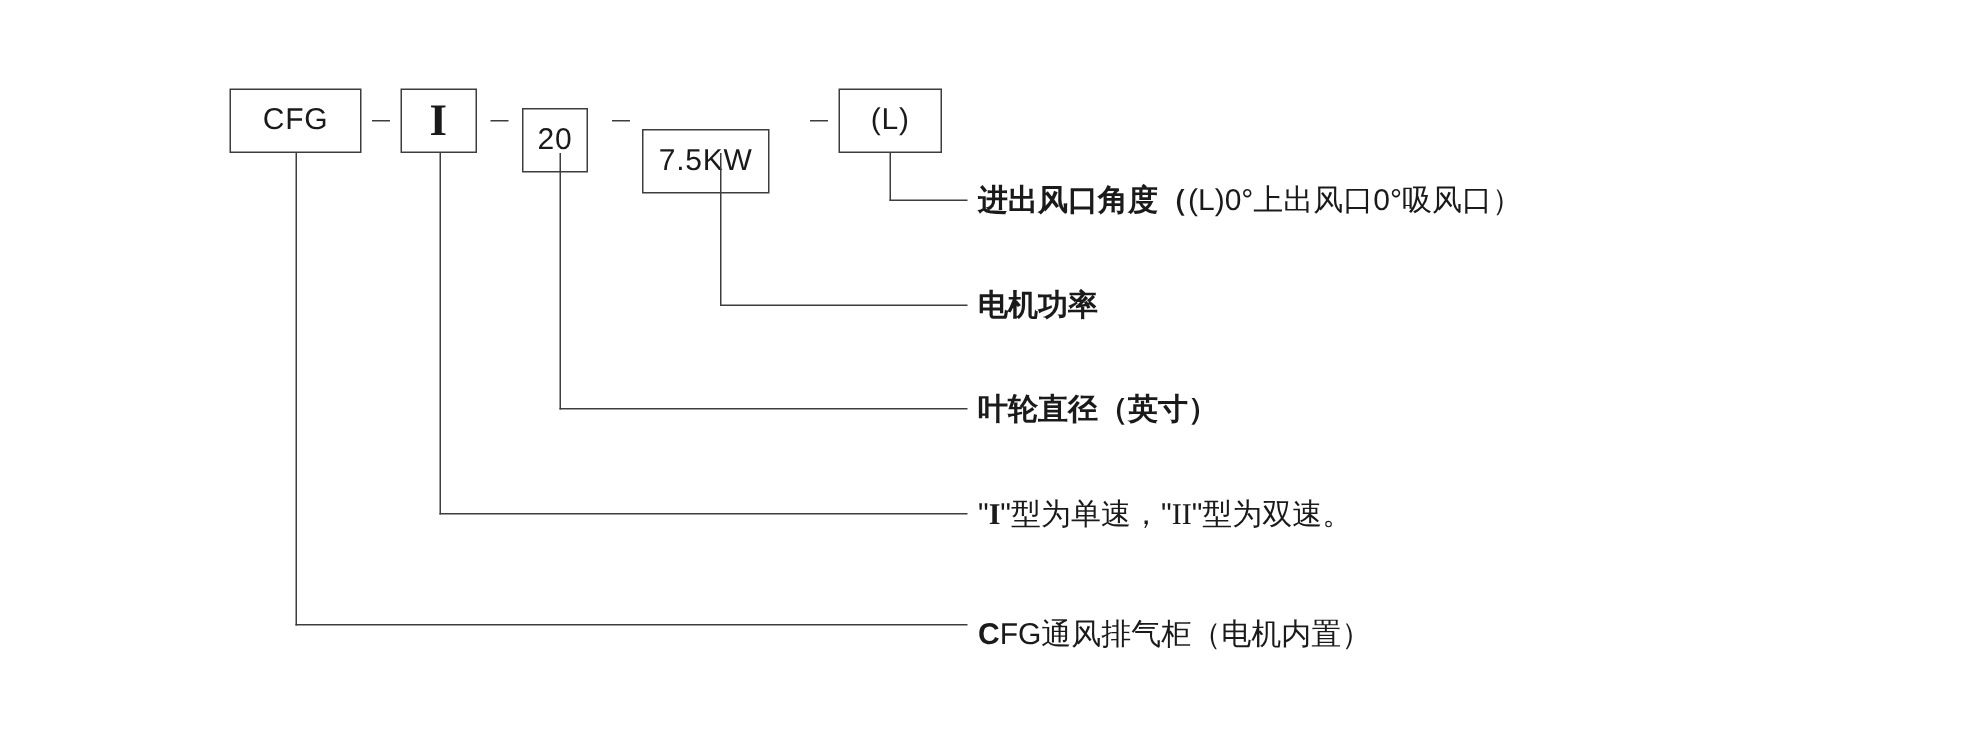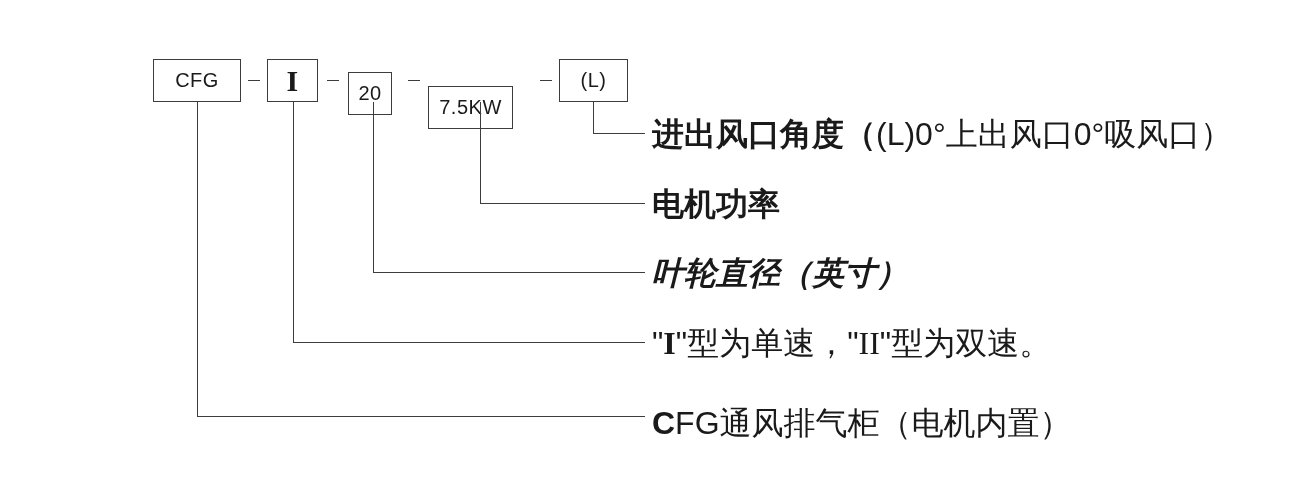--- a/index.html
+++ b/index.html
@@ -37,21 +37,21 @@
     height:0;
   }
   .elbow{
     position:absolute;
     box-sizing:border-box;
     border-left:1.5px solid var(--line-color);
     border-bottom:1.5px solid var(--line-color);
   }
   .callout{
     position:absolute;
-    font-size:32px;
+    font-size:20px;
     line-height:38px;
     white-space:nowrap;
     color:var(--text-color);
   }
   .seg-bold{font-weight:700;}
   .seg-regular{font-weight:400;}
   .seg-serif{font-family:"Liberation Serif", serif;font-weight:400;margin-top:34px;}
   .seg-serif-bold{font-family:"Liberation Serif", serif;font-weight:700;}
 </style>
 </head>
@@ -65,18 +65,18 @@
     <div class="box" style="left: 559px; top: 59px; width: 69px; height: 43px;">(L)</div>
     <div class="dash" style="left: 248px; top: 80px; width: 12px;"></div>
     <div class="dash" style="left: 327px; top: 80px; width: 12px;"></div>
     <div class="dash" style="left: 408px; top: 80px; width: 12px;"></div>
     <div class="dash" style="left: 540px; top: 80px; width: 12px;"></div>
     <div class="elbow" style="left: 593px; top: 102px; width: 52px; height: 32px;"></div>
     <div class="callout" style="left: 652px; top: 115px;"><span class="seg-bold">进出风口角度（</span><span class="seg-regular">(L)0°上出风口0°吸风口）</span></div>
     <div class="elbow" style="left: 480px; top: 102px; width: 165px; height: 102px;"></div>
     <div class="callout" style="left: 652px; top: 185px;"><span class="seg-bold">电机功率</span></div>
     <div class="elbow" style="left: 373px; top: 102px; width: 272px; height: 171px;"></div>
-    <div class="callout" style="left: 652px; top: 254px; font-style: italic;"><span class="seg-bold">叶轮直径（英寸）</span></div>
+    <div class="callout" style="left: 652px; top: 254px;"><span class="seg-bold">叶轮直径（英寸）</span></div>
     <div class="elbow" style="left: 293px; top: 102px; width: 352px; height: 241px;"></div>
     <div class="callout" style="left: 652px; top: 324px;"><span class="seg-regular">"</span><span class="seg-serif-bold">I</span><span class="seg-regular">"型为单速，"</span><span class="seg-serif">II</span><span class="seg-regular">"型为双速。</span></div>
     <div class="elbow" style="left: 197px; top: 102px; width: 448px; height: 315px;"></div>
     <div class="callout" style="left: 652px; top: 404px;"><span class="seg-bold">C</span><span class="seg-regular">FG通风排气柜（电机内置）</span></div>
   </div>
 
 </body></html>

